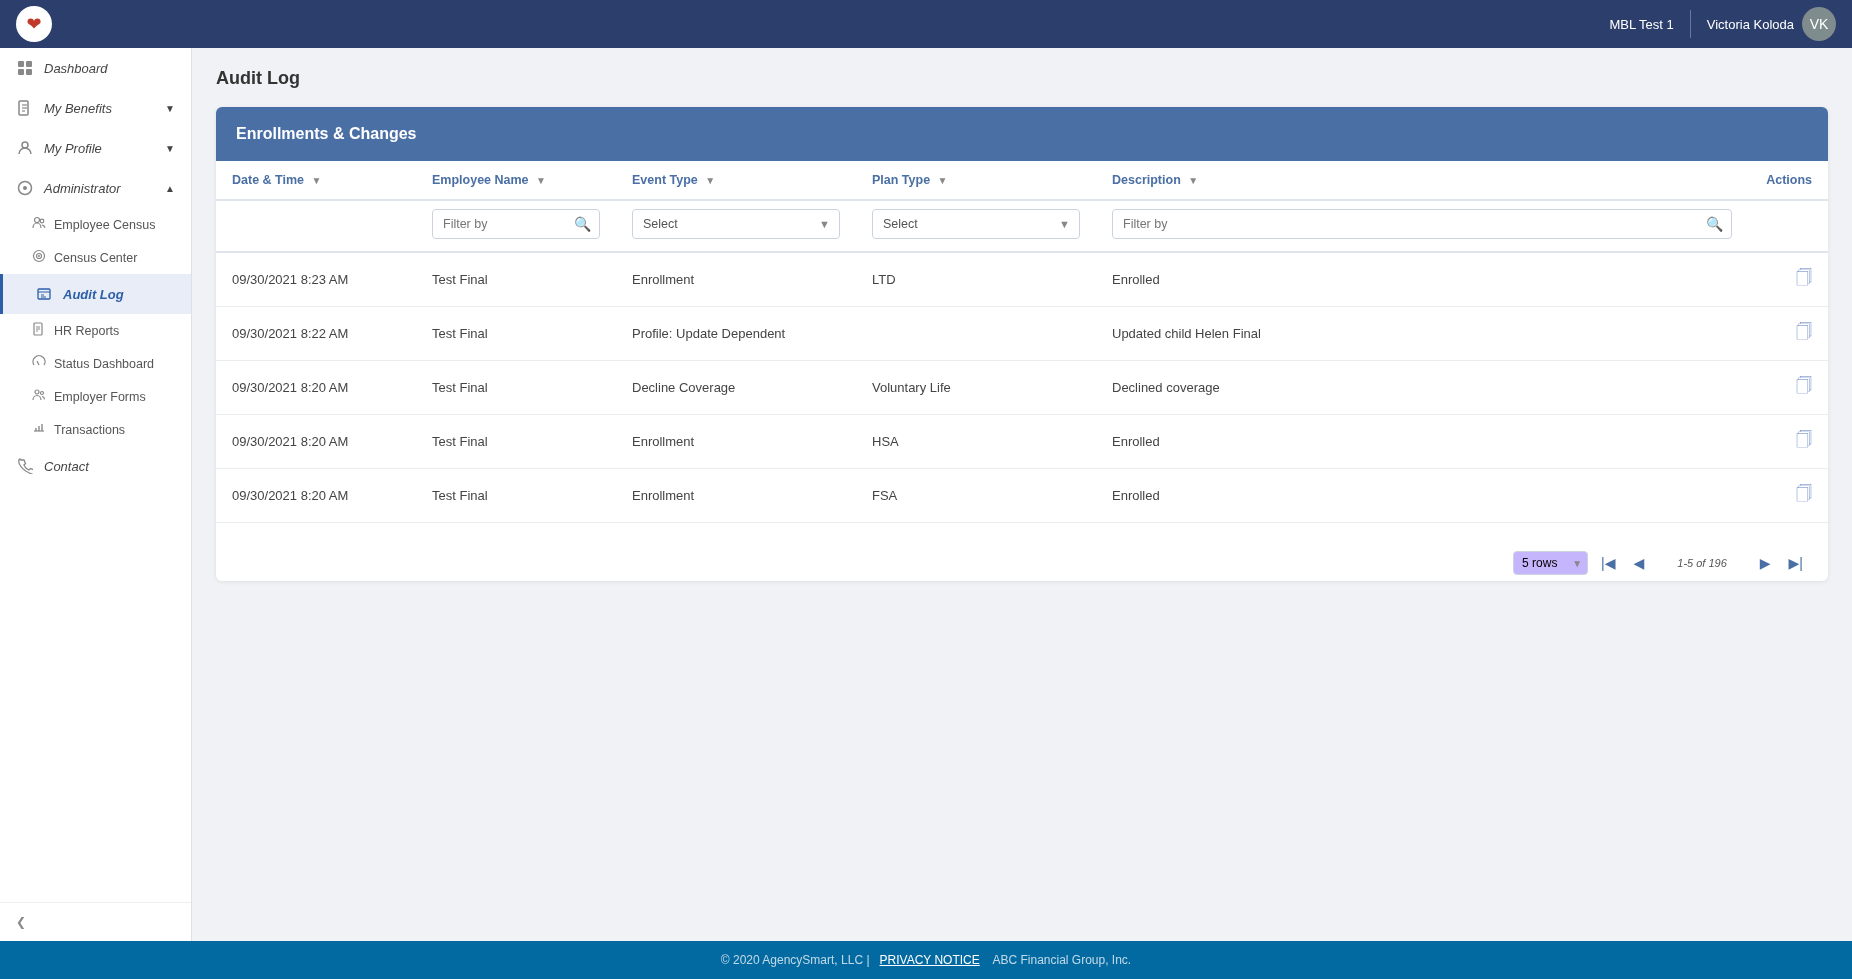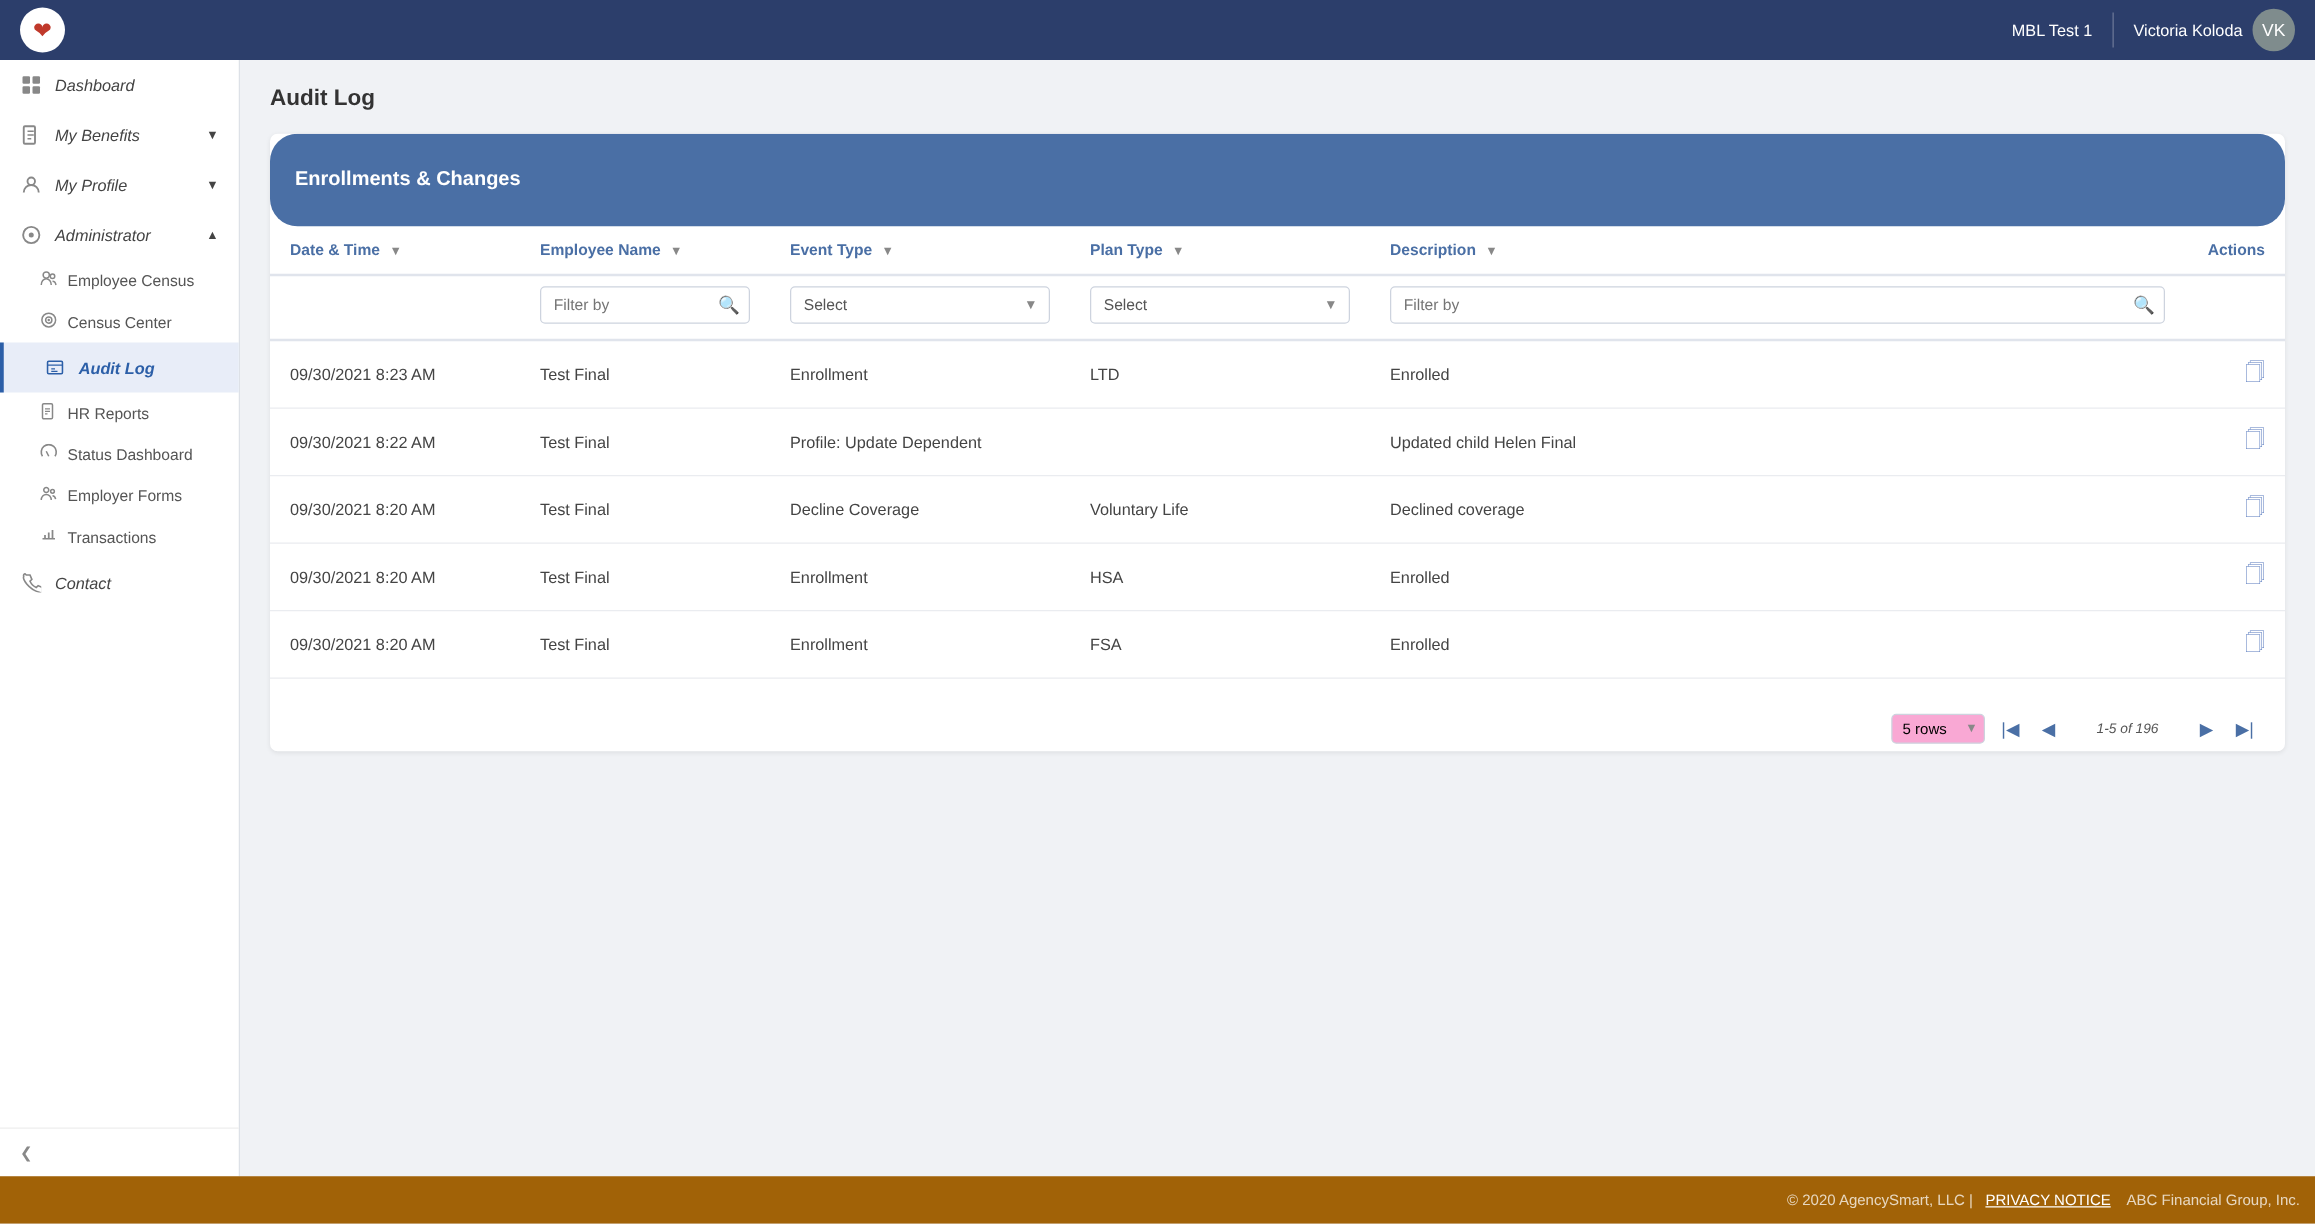--- a/index.html
+++ b/index.html
@@ -52,21 +52,21 @@
     .sidebar-sub { padding-left: 32px; font-size: 12.5px; color: #555; padding-top: 8px; padding-bottom: 8px; cursor: pointer; display: flex; align-items: center; gap: 8px; }
     .chevron { font-size: 10px; margin-left: auto; }
     .sidebar-footer { margin-top: auto; padding: 12px 16px; border-top: 1px solid #eee; display: flex; align-items: center; gap: 6px; color: #888; font-size: 12px; cursor: pointer; }
 
     
     .main { flex: 1; padding: 20px 24px; overflow-y: auto; }
     .page-title { font-size: 18px; font-weight: 600; color: #333; margin-bottom: 18px; }
 
     
     .card { background: white; border-radius: 6px; box-shadow: 0 1px 4px rgba(0,0,0,0.08); overflow: hidden; }
-    .card-header { background: #4a6fa5; color: white; padding: 28px 20px; font-size: 16px; font-weight: 600; border-radius: 22px; }
+    .card-header { background: #4a6fa5; color: white; padding: 18px 20px; font-size: 16px; font-weight: 600; }
 
     
     .table-wrapper { padding: 0 0 16px 0; }
     table { width: 100%; border-collapse: collapse; }
     thead tr { border-bottom: 2px solid #e0e4ec; }
     th {
       padding: 12px 16px;
       text-align: left;
       color: #4a6fa5;
       font-weight: 600;
@@ -116,42 +116,42 @@
       color: #555;
     }
     .rows-select-wrap { display: flex; align-items: center; gap: 6px; }
     .rows-select {
       border: 1px solid #cdd3de;
       border-radius: 4px;
       padding: 4px 22px 4px 8px;
       font-size: 12px;
       appearance: none;
       outline: none;
-      background: #f9a8d4;
+      background: #c4b5fd;
       cursor: pointer;
       position: relative;
     }
     .rows-wrap { position: relative; display: inline-flex; align-items: center; }
     .rows-arrow { position: absolute; right: 6px; top: 50%; transform: translateY(-50%); font-size: 10px; color: #888; pointer-events: none; }
     .page-nav-btn {
       background: none;
       border: none;
       cursor: pointer;
       color: #4a6fa5;
       font-size: 14px;
       padding: 2px 5px;
       border-radius: 3px;
     }
     .page-info { font-size: 11px; color: #555; margin: 0 20px; font-style: italic; }
 
     
     .footer {
-      background: #a16207;
+      background: #0369a1;
       color: rgba(255,255,255,0.75);
-      text-align: right;
+      text-align: center;
       padding: 12px;
       font-size: 12px;
       flex-shrink: 0;
     }
     .footer a { color: white; text-decoration: underline; }
   </style>
 </head>
 <body>
 
 <nav class="top-nav">

